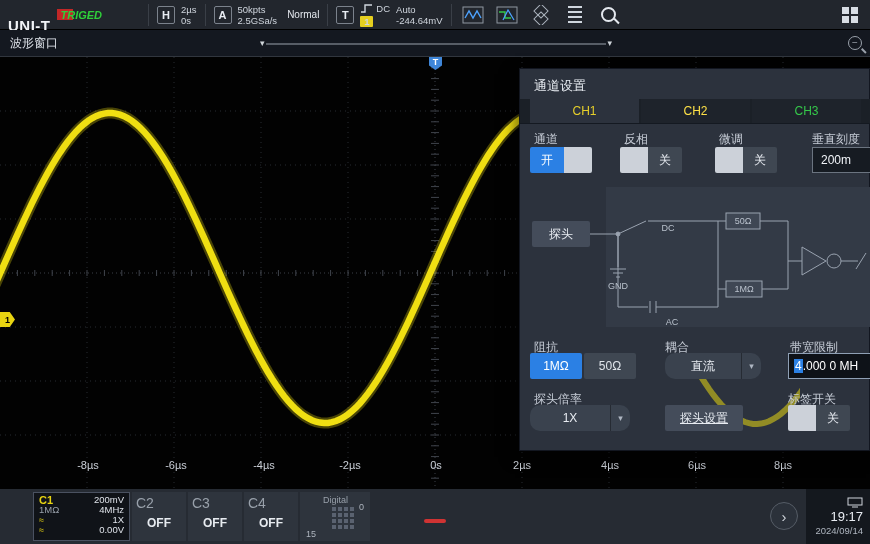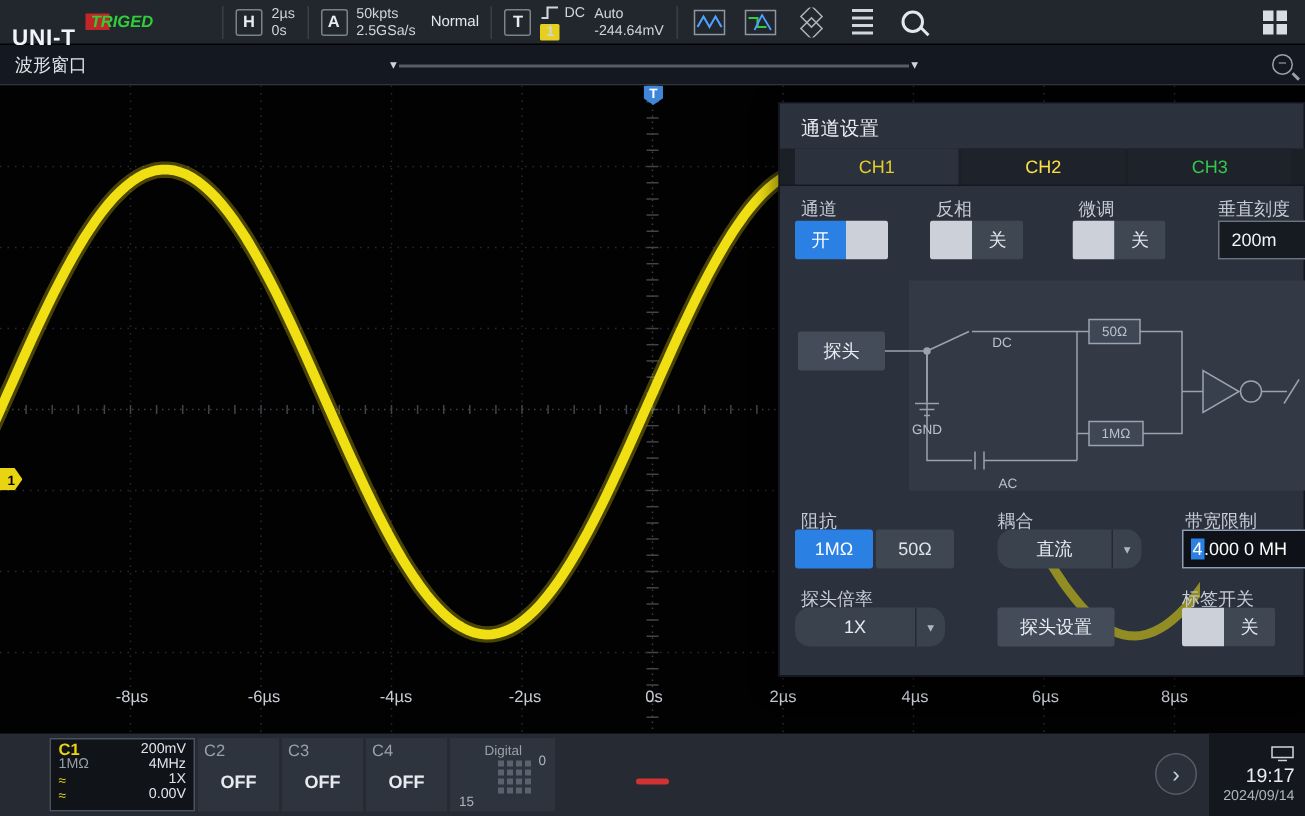--- a/index.html
+++ b/index.html
@@ -85,32 +85,32 @@
   .seg-btn.active{background:#2b80e4;color:#fff;}
   .seg-btn.inactive{background:#3f4752;color:#dfe4ea;}
   .dd{position:absolute;height:26px;background:#3a424e;display:flex;align-items:stretch;z-index:2;border-radius:10px;overflow:hidden;}
   .dd .val{flex:1;display:flex;align-items:center;justify-content:center;font-size:12px;color:#e8ecf2;}
   .dd .caret{width:20px;border-left:1px solid #262b33;display:flex;align-items:center;justify-content:center;
              font-size:9px;color:#aeb6c2;}
   .bw-input{position:absolute;left:268px;top:284px;width:83px;height:26px;background:#0e1218;
             border:1px solid #8fa0b5;display:flex;align-items:center;padding-left:5px;font-size:12px;color:#fff;z-index:2;}
   .bw-input .sel{background:#2b80e4;padding:0 1px;}
   .pbtn{position:absolute;height:26px;background:#444c5a;color:#e8ecf2;font-size:12px;
-        display:flex;align-items:center;justify-content:center;z-index:2;border-radius:2px;}
+        display:flex;align-items:center;justify-content:center;z-index:2;border-radius:2px;text-decoration:underline;}
 
   
   .botbar{position:absolute;left:0;top:489px;width:870px;height:55px;background:#262b33;}
   .c1block{position:absolute;left:33px;top:3px;width:97px;height:49px;background:#101318;
            border:1px solid #4a5160;padding:2px 5px;display:flex;flex-direction:column;justify-content:flex-start;}
   .c1row{display:flex;justify-content:space-between;font-size:9.5px;line-height:10px;color:#dfe3ea;}
   .c1name{color:#e8d411;font-weight:bold;font-size:11px;}
   .c1dim{color:#98a0aa;}
   .c1mark{color:#e8d411;font-size:9px;}
   .chblock{position:absolute;top:3px;width:54px;height:49px;background:#2e343d;display:flex;flex-direction:column;}
-  .chblock .chname{font-size:11px;color:#98a0aa;padding:3px 0 0 4px;}
+  .chblock .chname{font-size:14px;color:#98a0aa;padding:3px 0 0 4px;}
   .chblock .choff{flex:1;display:flex;align-items:center;justify-content:center;
                   font-size:12px;font-weight:bold;color:#e7ebf0;margin-top:-6px;}
   .digblock{position:absolute;left:300px;top:3px;width:70px;height:49px;background:#2e343d;}
   .digblock .dlabel{position:absolute;left:5px;top:3px;font-size:9px;color:#98a0aa;padding-left:18px;}
   .dots{position:absolute;left:32px;top:15px;display:grid;grid-template-columns:repeat(4,4px);
         grid-template-rows:repeat(4,4px);gap:2px;}
   .dots i{background:#5a6270;display:block;}
   .dig0{position:absolute;right:6px;top:10px;font-size:9px;color:#aeb5bf;}
   .dig15{position:absolute;left:6px;bottom:2px;font-size:9px;color:#aeb5bf;}
   .redbar{position:absolute;left:424px;top:30px;width:22px;height:4px;background:#cf3333;border-radius:2px;}

